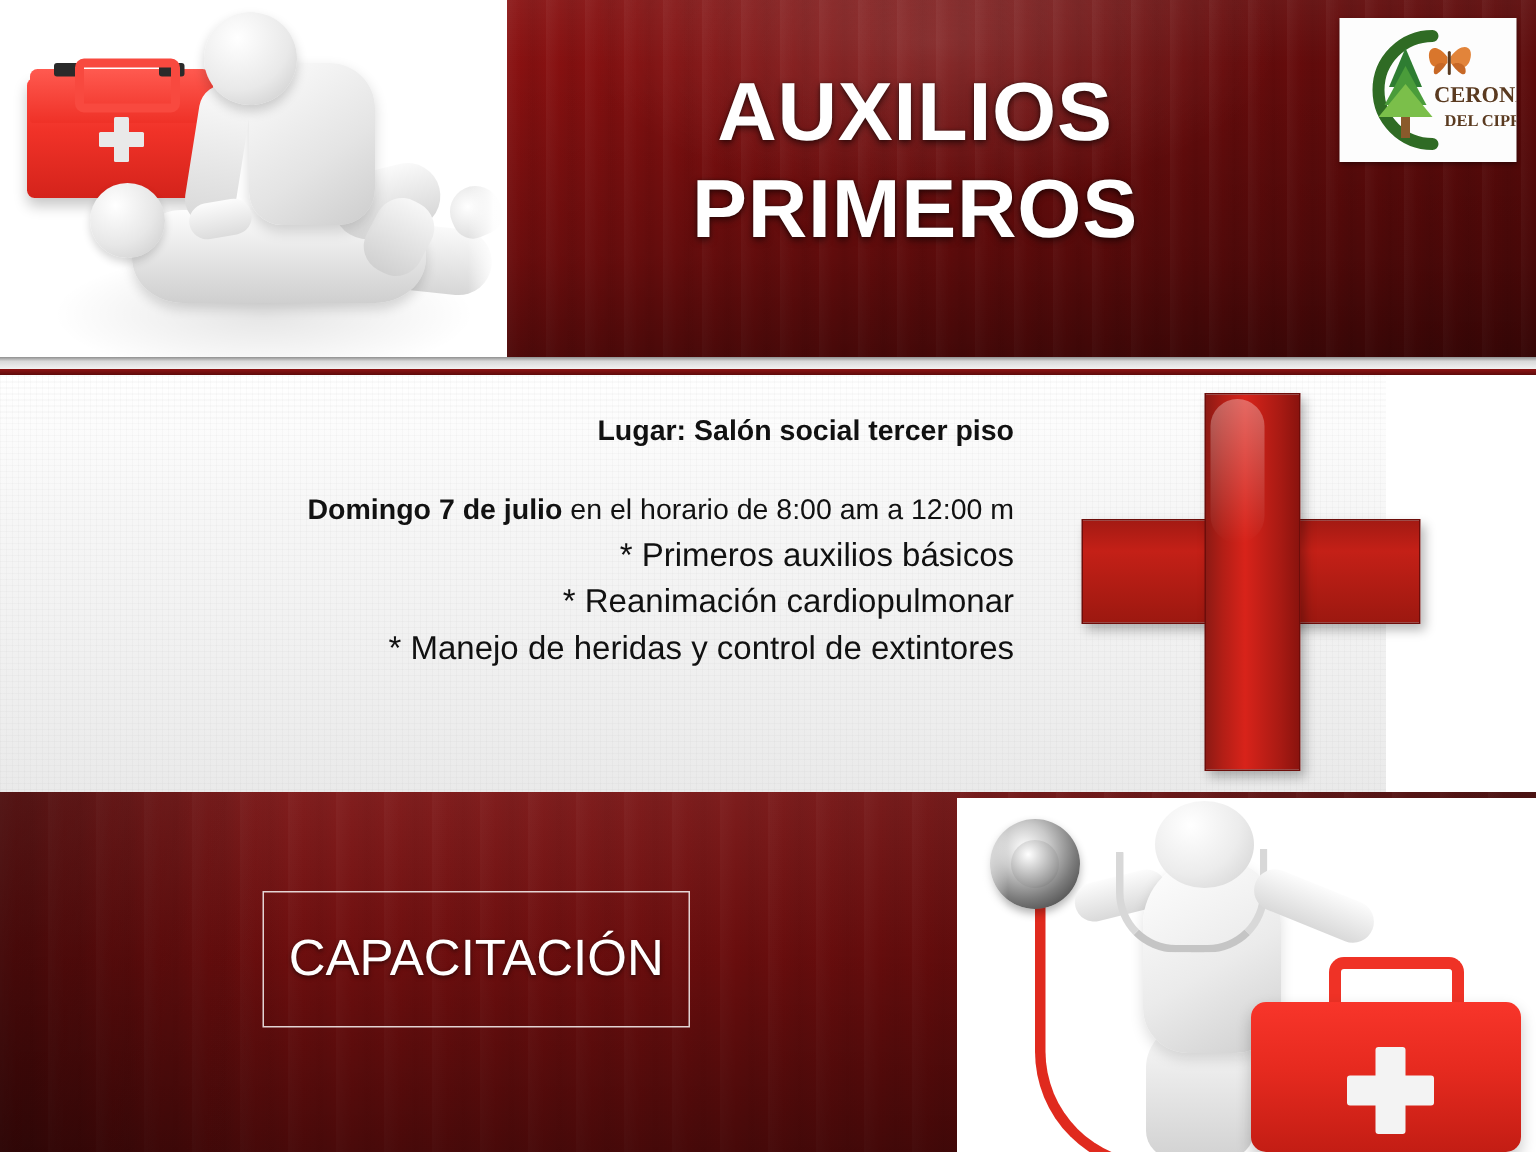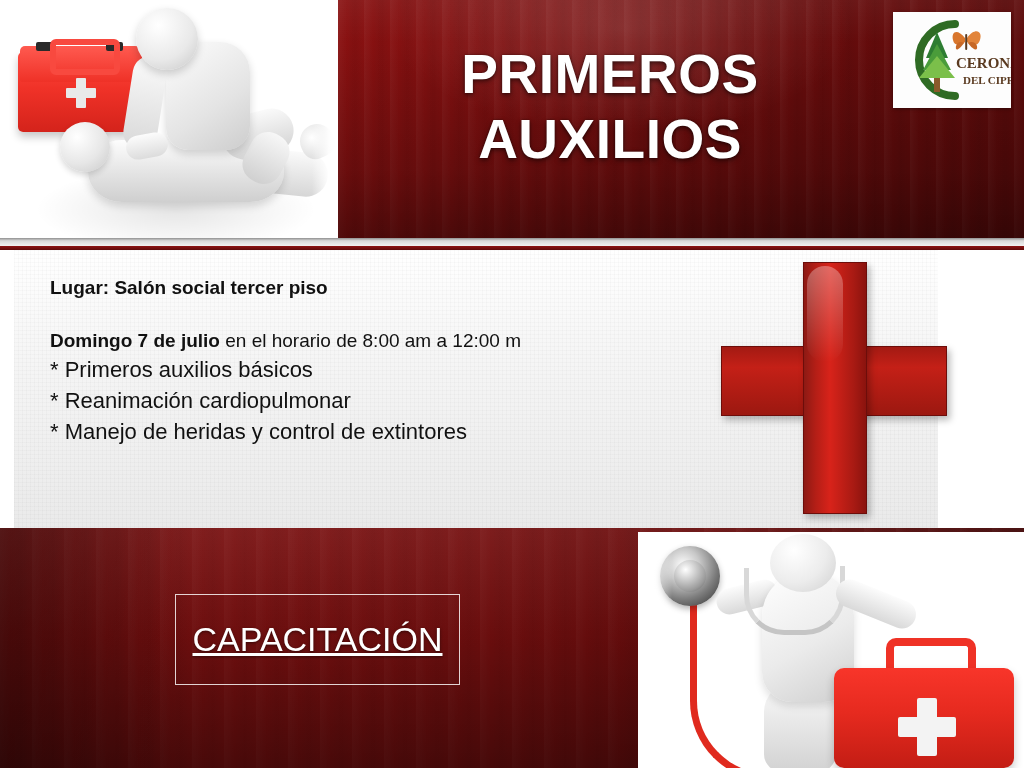--- a/index.html
+++ b/index.html
@@ -73,25 +73,26 @@
   .logo-inner{position:absolute;inset:0;}
   .logo-svg{position:absolute;left:0;top:0;}
 
   
   .div-gray{position:absolute;left:0;top:238px;width:1024px;height:8px;
     background:linear-gradient(to bottom,#8f8f8f 0%,#d9d9d9 35%,#f2f2f2 100%);}
   .div-red{position:absolute;left:0;top:246px;width:1024px;height:4px;
     background:linear-gradient(to bottom,#8e1414,#5e0a0a);}
 
   
-  .middle{position:absolute;left:14px;top:250px;width:924px;height:278px;
+  .middle{position:absolute;left:0;top:250px;width:924px;height:278px;
     background:
       repeating-linear-gradient(to right, rgba(0,0,0,0.018) 0px, rgba(0,0,0,0.018) 1px, rgba(255,255,255,0) 1px, rgba(255,255,255,0) 4px),
       repeating-linear-gradient(to bottom, rgba(0,0,0,0.018) 0px, rgba(0,0,0,0.018) 1px, rgba(255,255,255,0) 1px, rgba(255,255,255,0) 4px),
       linear-gradient(to bottom,#ffffff 0%,#f6f6f6 35%,#eaeaea 100%);
+    text-align: right;
   }
   .body-text{position:absolute;left:36px;top:28px;width:640px;color:#111;font-size:18.5px;line-height:1.0;}
   .bt-line{margin:0;padding:0;white-space:nowrap;}
   .bt-lugar{font-weight:bold;font-size:19px;margin-bottom:34px;}
   .bt-dom{font-size:19px;margin-bottom:9px;}
   .bt-dom b{font-weight:bold;}
   .bt-item{font-size:22px;margin-bottom:9px;}
 
   
   .cross-wrap{position:absolute;left:721px;top:262px;width:224px;height:250px;}
@@ -109,21 +110,21 @@
     background:
       linear-gradient(to right, rgba(0,0,0,0.30) 0%, rgba(0,0,0,0.0) 18%, rgba(0,0,0,0.0) 70%, rgba(0,0,0,0.18) 100%),
       linear-gradient(to bottom, rgba(255,255,255,0.06) 0%, rgba(0,0,0,0.10) 45%, rgba(0,0,0,0.40) 100%),
       repeating-linear-gradient(to right, rgba(255,255,255,0.03) 0px, rgba(255,255,255,0) 11px, rgba(0,0,0,0.04) 21px, rgba(255,255,255,0) 32px),
       linear-gradient(to right,#6d0e0e 0%,#7a1010 22%,#750f0f 48%,#660c0c 75%,#520909 100%);
   }
   .cap-box{position:absolute;left:175px;top:594px;width:283px;height:89px;border:1px solid rgba(255,255,255,0.82);
     display:flex;align-items:center;justify-content:center;}
   .cap-text{color:#fff;font-size:34px;line-height:1.12;text-align:center;
     text-shadow:0 1px 3px rgba(0,0,0,0.5);}
-  .cap-text span{display:block;text-decoration:underline;}
+  .cap-text span{display:block;}
 
   
   .doc-photo{position:absolute;left:638px;top:532px;width:386px;height:236px;background:#fff;overflow:hidden;}
   .doc-photo:before{content:"";position:absolute;left:0;top:0;width:34px;height:100%;
     background:linear-gradient(to right,#ffffff 0%,rgba(255,255,255,0.92) 40%,rgba(255,255,255,0) 100%);z-index:6;}
   .doc-stage{position:absolute;inset:0;background:#ffffff;}
   .stet-disc{position:absolute;left:22px;top:14px;width:60px;height:60px;border-radius:50%;
     background:radial-gradient(circle at 38% 32%,#fdfdfd 0%,#c9c9c9 30%,#7b7b7b 62%,#2b2b2b 100%);
     box-shadow:0 3px 6px rgba(0,0,0,0.3);}
   .stet-disc:after{content:"";position:absolute;left:14px;top:14px;width:32px;height:32px;border-radius:50%;
@@ -178,22 +179,22 @@
       <div class="resc-knee"></div>
       <div class="resc-shin"></div>
       <div class="resc-torso"></div>
       <div class="resc-arm"></div>
       <div class="resc-hand"></div>
       <div class="resc-head"></div>
     </div>
   </div>
 
   <div class="title">
+    <span>AUXILIOS</span>
     <span>PRIMEROS</span>
-    <span>AUXILIOS</span>
   </div>
 
   <div class="logo">
     <div class="logo-inner">
       <svg class="logo-svg" width="118" height="96" viewBox="0 0 118 96">
         <path d="M62 12 A34 34 0 1 0 62 84" fill="none" stroke="#2f6b24" stroke-width="8" stroke-linecap="round"></path>
         <rect x="41" y="58" width="6" height="22" fill="#8a5a2b"></rect>
         <path d="M44 20 L33 46 L55 46 Z" fill="#2e7d32"></path>
         <path d="M44 32 L30 58 L58 58 Z" fill="#4a9c3a"></path>
         <path d="M44 44 L26 66 L62 66 Z" fill="#7bbf4a"></path>

